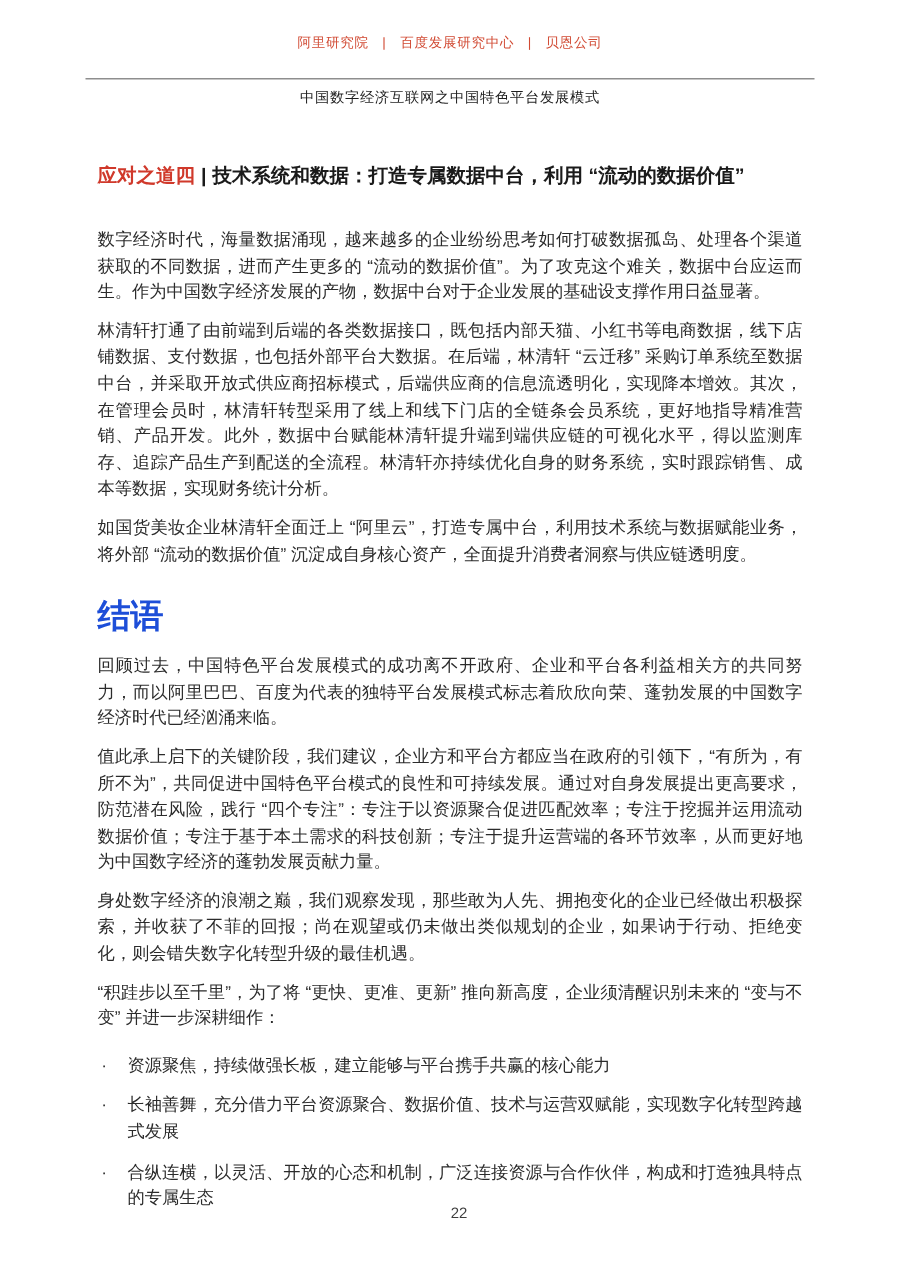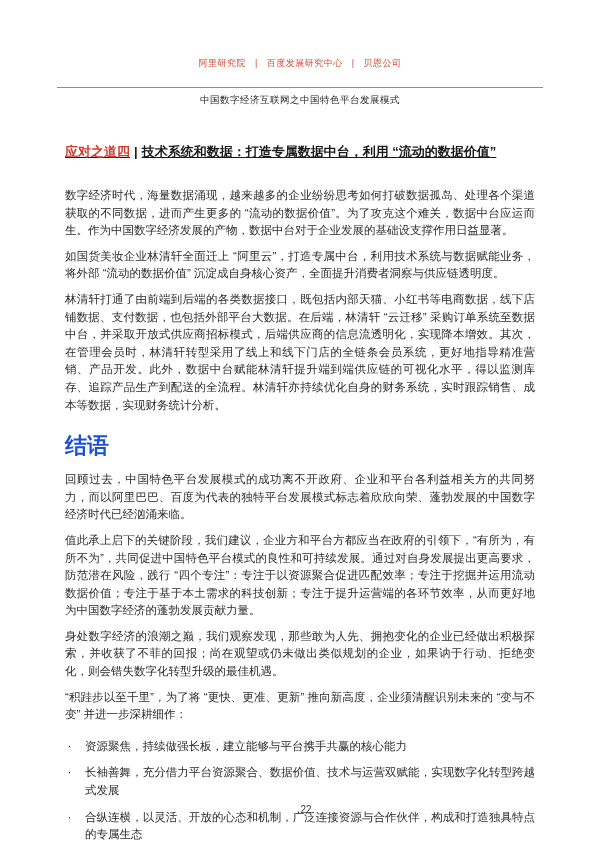--- a/index.html
+++ b/index.html
@@ -7,21 +7,21 @@
     width: 600px;
     height: 848px;
     position: relative;
     background: #ffffff;
     box-sizing: border-box;
     overflow: hidden;
     font-family: "Liberation Sans", sans-serif;
     color: #2b2b2b;
   }
   .report-header {
-    padding-top: 57px;
+    padding-top: 22px;
     text-align: center;
     font-size: 9px;
     letter-spacing: 0.5px;
     color: #d14a33;
     white-space: nowrap;
   }
   .report-header .sep { margin: 0 9px; color: #d14a33; }
   .head-rule {
     border: none;
     border-top: 1px solid #8e8e8e;
@@ -34,21 +34,20 @@
     margin-top: 6px;
     letter-spacing: 0.5px;
   }
   .content { padding: 0 65px; }
   .section-heading {
     margin-top: 37px;
     font-size: 13px;
     font-weight: bold;
     color: #1a1a1a;
     line-height: 16px;
-    text-decoration: underline;
   }
   .section-tag { color: #d0392b; }
   .section-divider { margin: 0 4px; color: #1a1a1a; }
   p.body-para {
     font-size: 11.5px;
     line-height: 17.6px;
     text-align: justify;
     color: #2b2b2b;
     margin: 0 0 8px 0;
   }
@@ -98,22 +97,22 @@
 
   <div class="doc-title">中国数字经济互联网之中国特色平台发展模式</div>
 
   <div class="content">
 
     <div class="section-heading">
       <span class="section-tag">应对之道四</span><span class="section-divider">|</span><span>技术系统和数据：打造专属数据中台，利用 “流动的数据价值”</span>
     </div>
 
     <p class="body-para first-after-heading">数字经济时代，海量数据涌现，越来越多的企业纷纷思考如何打破数据孤岛、处理各个渠道获取的不同数据，进而产生更多的 “流动的数据价值”。为了攻克这个难关，数据中台应运而生。作为中国数字经济发展的产物，数据中台对于企业发展的基础设支撑作用日益显著。</p>
+    <p class="body-para">林清轩打通了由前端到后端的各类数据接口，既包括内部天猫、小红书等电商数据，线下店铺数据、支付数据，也包括外部平台大数据。在后端，林清轩 “云迁移” 采购订单系统至数据中台，并采取开放式供应商招标模式，后端供应商的信息流透明化，实现降本增效。其次，在管理会员时，林清轩转型采用了线上和线下门店的全链条会员系统，更好地指导精准营销、产品开发。此外，数据中台赋能林清轩提升端到端供应链的可视化水平，得以监测库存、追踪产品生产到配送的全流程。林清轩亦持续优化自身的财务系统，实时跟踪销售、成本等数据，实现财务统计分析。</p>
     <p class="body-para">如国货美妆企业林清轩全面迁上 “阿里云”，打造专属中台，利用技术系统与数据赋能业务，将外部 “流动的数据价值” 沉淀成自身核心资产，全面提升消费者洞察与供应链透明度。</p>
-    <p class="body-para">林清轩打通了由前端到后端的各类数据接口，既包括内部天猫、小红书等电商数据，线下店铺数据、支付数据，也包括外部平台大数据。在后端，林清轩 “云迁移” 采购订单系统至数据中台，并采取开放式供应商招标模式，后端供应商的信息流透明化，实现降本增效。其次，在管理会员时，林清轩转型采用了线上和线下门店的全链条会员系统，更好地指导精准营销、产品开发。此外，数据中台赋能林清轩提升端到端供应链的可视化水平，得以监测库存、追踪产品生产到配送的全流程。林清轩亦持续优化自身的财务系统，实时跟踪销售、成本等数据，实现财务统计分析。</p>
 
     <div class="conclusion-title">结语</div>
 
     <p class="body-para">回顾过去，中国特色平台发展模式的成功离不开政府、企业和平台各利益相关方的共同努力，而以阿里巴巴、百度为代表的独特平台发展模式标志着欣欣向荣、蓬勃发展的中国数字经济时代已经汹涌来临。</p>
     <p class="body-para">值此承上启下的关键阶段，我们建议，企业方和平台方都应当在政府的引领下，“有所为，有所不为”，共同促进中国特色平台模式的良性和可持续发展。通过对自身发展提出更高要求，防范潜在风险，践行 “四个专注”：专注于以资源聚合促进匹配效率；专注于挖掘并运用流动数据价值；专注于基于本土需求的科技创新；专注于提升运营端的各环节效率，从而更好地为中国数字经济的蓬勃发展贡献力量。</p>
     <p class="body-para">身处数字经济的浪潮之巅，我们观察发现，那些敢为人先、拥抱变化的企业已经做出积极探索，并收获了不菲的回报；尚在观望或仍未做出类似规划的企业，如果讷于行动、拒绝变化，则会错失数字化转型升级的最佳机遇。</p>
     <p class="body-para">“积跬步以至千里”，为了将 “更快、更准、更新” 推向新高度，企业须清醒识别未来的 “变与不变” 并进一步深耕细作：</p>
 
     <div class="bullets">
       <div class="bullet-row">

